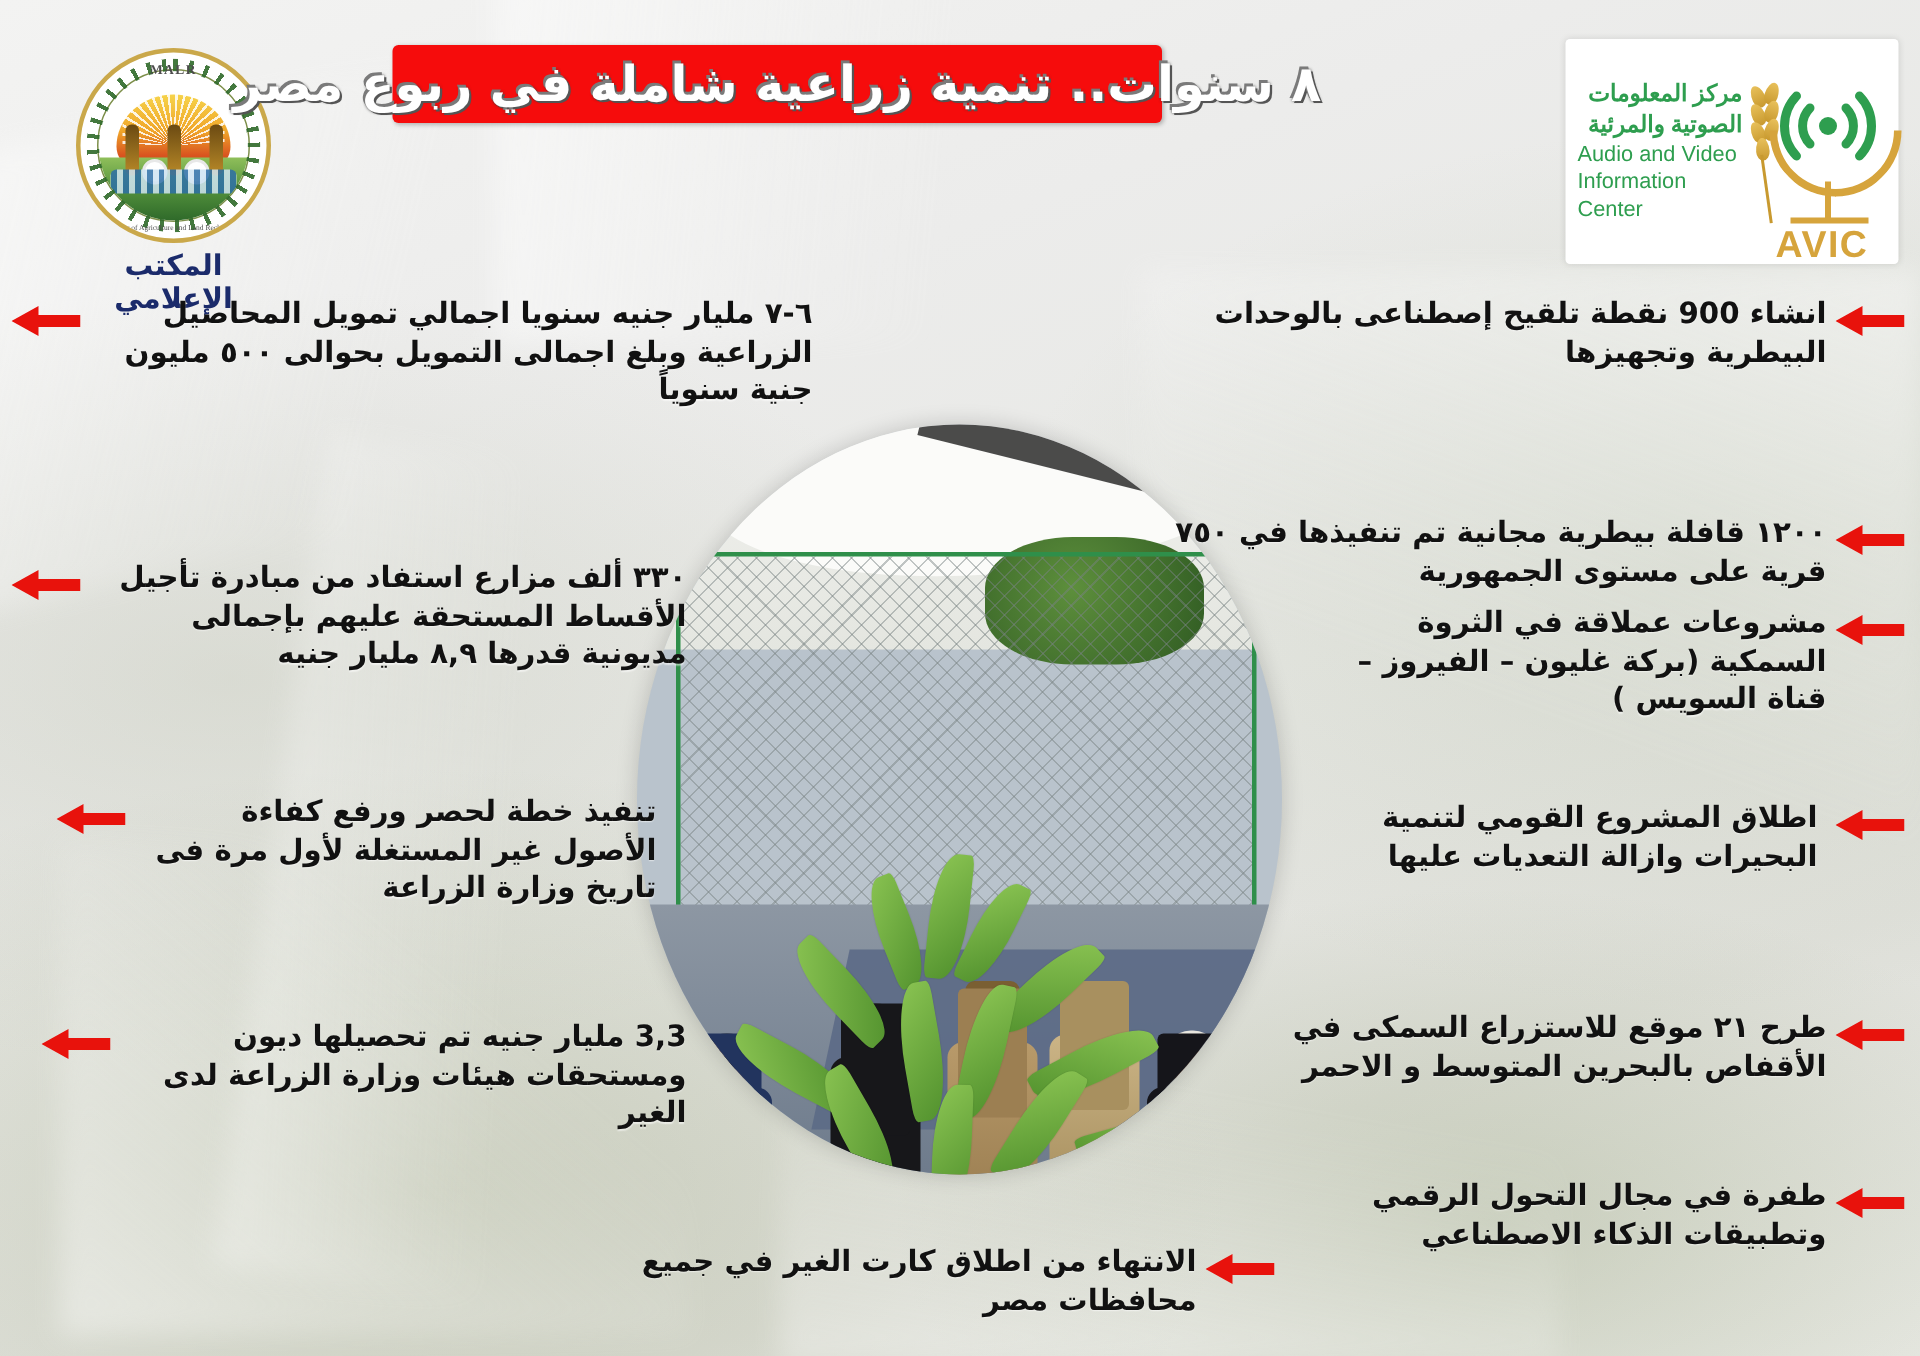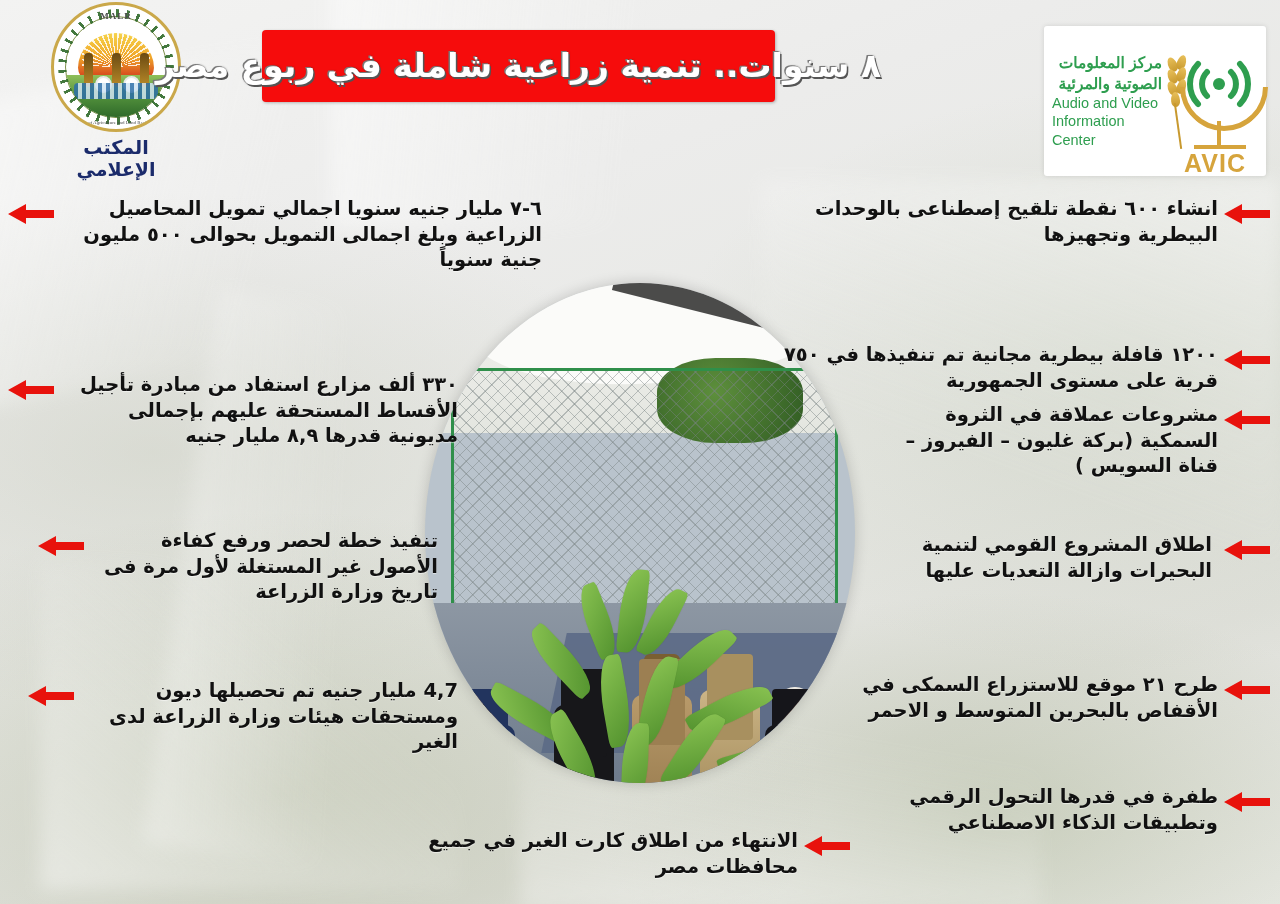--- a/index.html
+++ b/index.html
@@ -20,21 +20,21 @@
   
   .spray{position:absolute;pointer-events:none;filter:blur(9px);opacity:.55;}
   .s1{left:-60px;top:60px;width:520px;height:300px;background:linear-gradient(115deg,rgba(255,255,255,.85),rgba(255,255,255,0) 62%);transform:rotate(-12deg);}
   .s2{left:330px;top:-30px;width:430px;height:260px;background:linear-gradient(95deg,rgba(255,255,255,.8),rgba(255,255,255,0) 70%);}
   .s3{left:760px;top:180px;width:520px;height:420px;background:linear-gradient(200deg,rgba(255,255,255,.7),rgba(255,255,255,0) 65%);}
   .s4{left:40px;top:560px;width:420px;height:330px;background:linear-gradient(40deg,rgba(255,255,255,.75),rgba(255,255,255,0) 68%);}
   .s5{left:520px;top:660px;width:520px;height:250px;background:linear-gradient(10deg,rgba(255,255,255,.6),rgba(255,255,255,0) 70%);}
   .s6{left:180px;top:300px;width:200px;height:560px;background:linear-gradient(85deg,rgba(255,255,255,.55),rgba(255,255,255,0) 75%);transform:rotate(8deg);}
 
   
-  .malr-logo{position:absolute;left:46px;top:2px;width:140px;height:165px;text-align:center;}
+  .malr-logo{position:absolute;left:46px;top:32px;width:140px;height:165px;text-align:center;}
   .malr-seal{position:relative;width:124px;height:124px;margin:0 auto;border-radius:50%;
     background:#fff;border:3px solid #caa84a;box-shadow:0 0 0 2px #fff inset;overflow:hidden;}
   .seal-inner{position:absolute;left:11px;top:11px;right:11px;bottom:11px;border-radius:50%;border:1px solid #7d8f4a;overflow:hidden;background:#fff;}
   .seal-sun{position:absolute;left:12%;top:16%;width:76%;height:58%;border-radius:50% 50% 50% 50%/60% 60% 40% 40%;
     background:linear-gradient(#f6d34a 0%,#f0a62a 42%,#d9541f 70%,#b43617 100%);}
   .seal-rays{position:absolute;left:16%;top:10%;width:68%;height:40%;
     background:repeating-conic-gradient(from 200deg at 50% 100%, #fff 0deg 3deg, rgba(255,255,255,0) 3deg 9deg);opacity:.85;}
   .seal-field{position:absolute;left:0;bottom:0;width:100%;height:42%;
     background:linear-gradient(#8fbf5a 0%,#4f8d3a 55%,#2f6a2a 100%);}
   .seal-water{position:absolute;left:8%;bottom:18%;width:84%;height:16%;
@@ -42,38 +42,38 @@
   .seal-wheat{position:absolute;bottom:30%;width:9px;height:34px;background:linear-gradient(#6b4a12,#b98a28);border-radius:4px;}
   .seal-flower{position:absolute;bottom:26%;width:13px;height:13px;border-radius:50%;background:#fff;box-shadow:0 0 0 2px #e8e8e8;}
   .seal-wreath{position:absolute;inset:4px;border-radius:50%;
     background:repeating-conic-gradient(from 0deg,#2f6a2a 0deg 3deg, rgba(255,255,255,0) 3deg 11deg);
     -webkit-mask:radial-gradient(circle, transparent 60%, #000 61%, #000 86%, transparent 88%);
             mask:radial-gradient(circle, transparent 60%, #000 61%, #000 86%, transparent 88%);opacity:.9;}
   .seal-malr{position:absolute;left:0;top:6px;width:100%;text-align:center;font-size:9px;font-weight:bold;color:#4c4c4c;letter-spacing:1px;font-family:"Liberation Serif",serif;}
   .seal-bot{position:absolute;left:0;bottom:4px;width:100%;text-align:center;font-size:5px;color:#4c4c4c;font-family:"Liberation Serif",serif;}
   .malr-caption{margin-top:4px;font-size:19px;font-weight:bold;color:#1b2b6b;font-family:"DejaVu Sans",sans-serif;}
 
-  .title-banner{position:absolute;left:262px;top:30px;width:513px;height:72px;background:#f60c0c;border-radius:4px;
+  .title-banner{position:absolute;left:262px;top:30px;width:513px;height:52px;background:#f60c0c;border-radius:4px;
     display:flex;align-items:center;justify-content:center;box-shadow:1px 1px 3px rgba(0,0,0,.25);}
   .title-banner span{color:#fff;font-size:33px;font-weight:bold;line-height:1.1;white-space:nowrap;
     text-shadow:-1.5px -1.5px 0 #7a7a7a,1.5px 1.5px 0 #555,0 0 2px #333;font-family:"DejaVu Sans",sans-serif;}
 
   .avic{position:absolute;left:1044px;top:26px;width:222px;height:150px;background:#fff;border-radius:3px;
     box-shadow:0 0 5px rgba(0,0,0,.12);display:flex;align-items:center;padding:6px 8px;box-sizing:border-box;}
   .avic-mark{position:relative;width:92px;height:128px;flex:0 0 92px;}
   .wheat-stalk{position:absolute;left:2px;top:18px;width:20px;height:70px;}
   .wheat-grain{position:absolute;width:9px;height:15px;border-radius:50% 50% 50% 50%/60% 60% 40% 40%;background:linear-gradient(#e8c05a,#c8992f);}
   .wheat-stem{position:absolute;left:9px;top:48px;width:2px;height:46px;background:#c8992f;transform:rotate(-8deg);}
   .avic-waves{position:absolute;left:16px;top:10px;width:74px;height:74px;}
   .avic-bowl{position:absolute;left:14px;top:6px;width:78px;height:78px;border:5px solid #d6a43c;border-top-color:transparent;border-right-color:transparent;border-radius:50%;transform:rotate(-45deg);}
   .avic-stand{position:absolute;left:51px;top:84px;width:4px;height:26px;background:#d6a43c;}
   .avic-base{position:absolute;left:28px;top:108px;width:52px;height:4px;background:#d6a43c;}
   .avic-word{position:absolute;left:6px;top:112px;width:86px;text-align:center;font-size:25px;font-weight:bold;color:#d6a43c;letter-spacing:1px;font-family:"Liberation Sans",sans-serif;}
   .avic-text{flex:1;padding-right:4px;text-align:right;}
-  .avic-ar{font-size:15.5px;font-weight:bold;color:#2e9e4f;line-height:1.32;font-family:Liberation Sans, sans-serif;}
+  .avic-ar{font-size:15.5px;font-weight:bold;color:#2e9e4f;line-height:1.32;font-family:Liberation Serif, serif;}
   .avic-en{font-size:14.5px;color:#2e9e4f;line-height:1.25;direction:ltr;text-align:left;font-family:"Liberation Sans",sans-serif;}
 
   
   .photo{position:absolute;left:425px;top:283px;width:430px;height:500px;border-radius:50%;overflow:hidden;
     box-shadow:0 0 14px rgba(0,0,0,.18);background:#b9c3cc;}
   .ph-sky{position:absolute;left:0;top:0;width:100%;height:30%;background:linear-gradient(#f2f2ef,#e4e6e0);}
   .ph-canopy{position:absolute;left:10%;top:-6%;width:88%;height:26%;background:#fbfbf9;transform:rotate(-4deg);border-radius:0 0 50% 50%;}
   .ph-stripe{position:absolute;left:44%;top:-2%;width:62%;height:10%;background:#2c2c2c;transform:rotate(14deg);opacity:.85;}
   .ph-hedge{position:absolute;left:54%;top:15%;width:34%;height:17%;background:radial-gradient(circle at 40% 40%,#5d8f3c,#2f5a22);border-radius:40%;}
   .ph-fence{position:absolute;left:6%;top:17%;width:90%;height:50%;
@@ -282,30 +282,30 @@
     </span>
     <span class="btext">تنفيذ خطة لحصر ورفع كفاءة الأصول غير المستغلة لأول مرة فى تاريخ وزارة الزراعة</span>
   </div>
 
   <div class="bullet left" style="left:28px;top:678px;width:430px;">
     <span class="arrow">
       <svg width="46" height="24" viewBox="0 0 46 24">
           <path d="M0 12 L18 2 L18 8 L46 8 L46 16 L18 16 L18 22 Z" fill="#e8120c"></path>
         </svg>
     </span>
-    <span class="btext">4,7 مليار جنيه تم تحصيلها ديون ومستحقات هيئات وزارة الزراعة لدى الغير</span>
+    <span class="btext">3,3 مليار جنيه تم تحصيلها ديون ومستحقات هيئات وزارة الزراعة لدى الغير</span>
   </div>
 
   <div class="bullet" style="left:770px;top:196px;width:500px;">
     <span class="arrow">
       <svg width="46" height="24" viewBox="0 0 46 24">
           <path d="M0 12 L18 2 L18 8 L46 8 L46 16 L18 16 L18 22 Z" fill="#e8120c"></path>
         </svg>
     </span>
-    <span class="btext">انشاء ٦٠٠ نقطة تلقيح إصطناعى بالوحدات البيطرية وتجهيزها</span>
+    <span class="btext">انشاء 900 نقطة تلقيح إصطناعى بالوحدات البيطرية وتجهيزها</span>
   </div>
 
   <div class="bullet" style="left:770px;top:298px;width:500px;margin-top:44px;">
     <span class="arrow">
       <svg width="46" height="24" viewBox="0 0 46 24">
           <path d="M0 12 L18 2 L18 8 L46 8 L46 16 L18 16 L18 22 Z" fill="#e8120c"></path>
         </svg>
     </span>
     <span class="btext">١٢٠٠ قافلة بيطرية مجانية تم تنفيذها  في ٧٥٠ قرية على مستوى الجمهورية</span>
   </div>
@@ -336,21 +336,21 @@
     </span>
     <span class="btext">طرح ٢١ موقع للاستزراع السمكى في الأقفاص بالبحرين المتوسط و الاحمر</span>
   </div>
 
   <div class="bullet" style="left:820px;top:784px;width:450px;">
     <span class="arrow">
       <svg width="46" height="24" viewBox="0 0 46 24">
           <path d="M0 12 L18 2 L18 8 L46 8 L46 16 L18 16 L18 22 Z" fill="#e8120c"></path>
         </svg>
     </span>
-    <span class="btext">طفرة في قدرها التحول الرقمي وتطبيقات الذكاء الاصطناعي</span>
+    <span class="btext">طفرة في مجال التحول الرقمي وتطبيقات الذكاء الاصطناعي</span>
   </div>
 
   <div class="bullet" style="left:400px;top:828px;width:450px;">
     <span class="arrow">
       <svg width="46" height="24" viewBox="0 0 46 24">
           <path d="M0 12 L18 2 L18 8 L46 8 L46 16 L18 16 L18 22 Z" fill="#e8120c"></path>
         </svg>
     </span>
     <span class="btext">الانتهاء من اطلاق كارت الغير في جميع محافظات مصر</span>
   </div>

